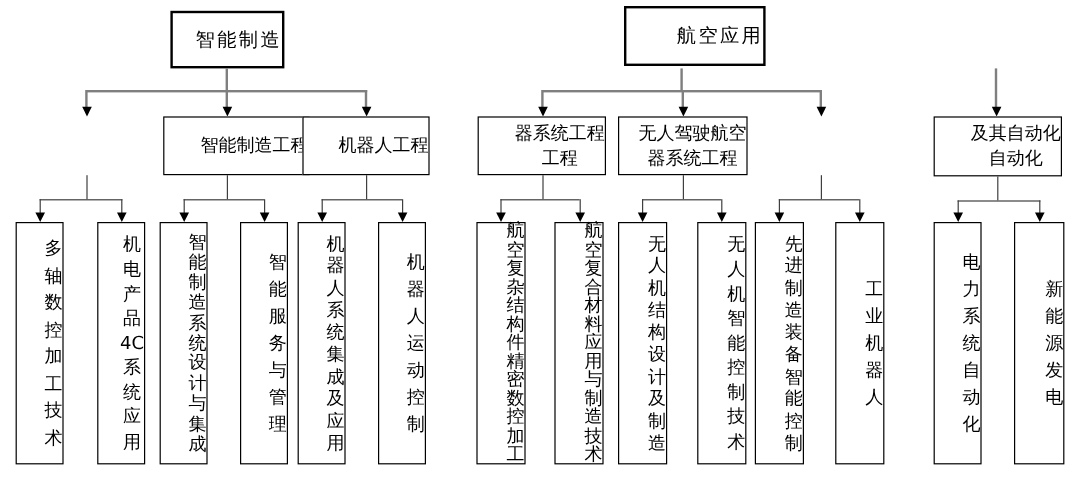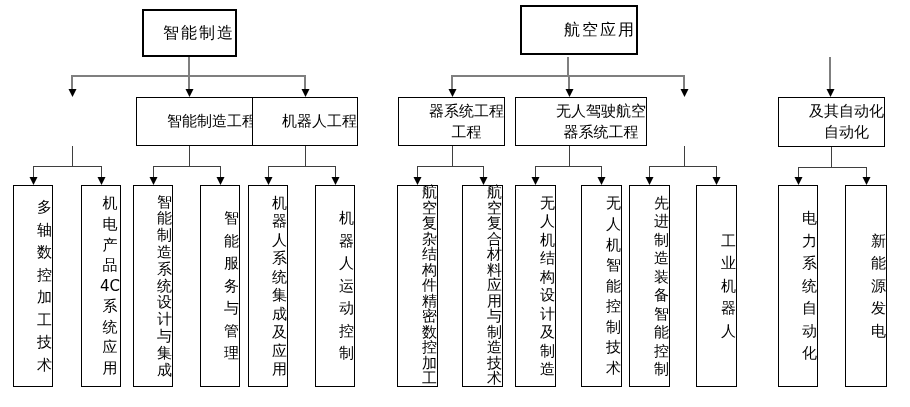--- a/index.html
+++ b/index.html
@@ -146,21 +146,21 @@
   <div class="vline lv1" style="left:569px;top:75px;height:15px"></div>
   <div class="vline lv1" style="left:684px;top:75px;height:15px"></div>
   <div class="arrow" style="left:452px;top:89px"></div>
   <div class="arrow" style="left:569px;top:89px"></div>
   <div class="arrow" style="left:684px;top:89px"></div>
 
   <div class="box" style="left:398px;top:97px;width:107px;height:49px">
     <span class="major-label">器系统工程
 工程</span>
   </div>
-  <div class="box" style="left:515px;top:97px;width:132px;height:49px">
+  <div class="box" style="left:515px;top:97px;width:108px;height:49px">
     <span class="major-label">无人驾驶航空
 器系统工程</span>
   </div>
 
   <div class="vline" style="left:452px;top:146px;height:20px"></div>
   <div class="hline" style="left:417px;top:166px;width:66px"></div>
   <div class="vline" style="left:417px;top:166px;height:12px"></div>
   <div class="vline" style="left:483px;top:166px;height:12px"></div>
   <div class="arrow" style="left:417px;top:177px"></div>
   <div class="arrow" style="left:483px;top:177px"></div>

